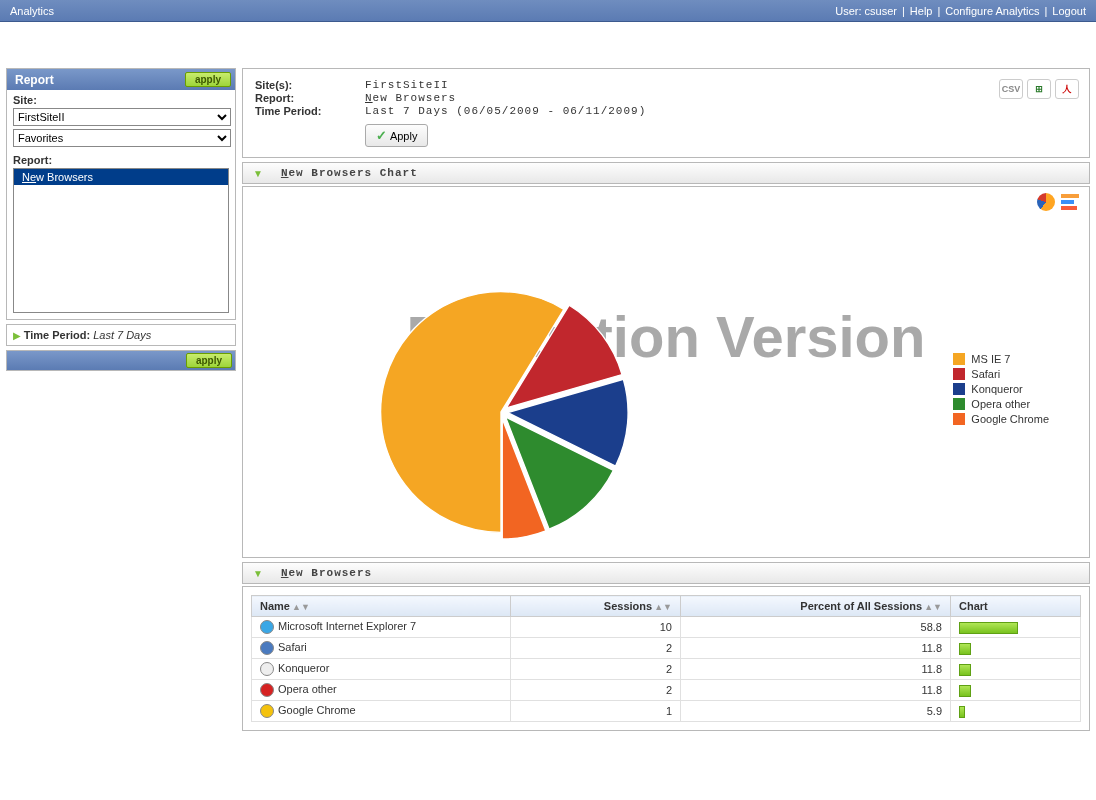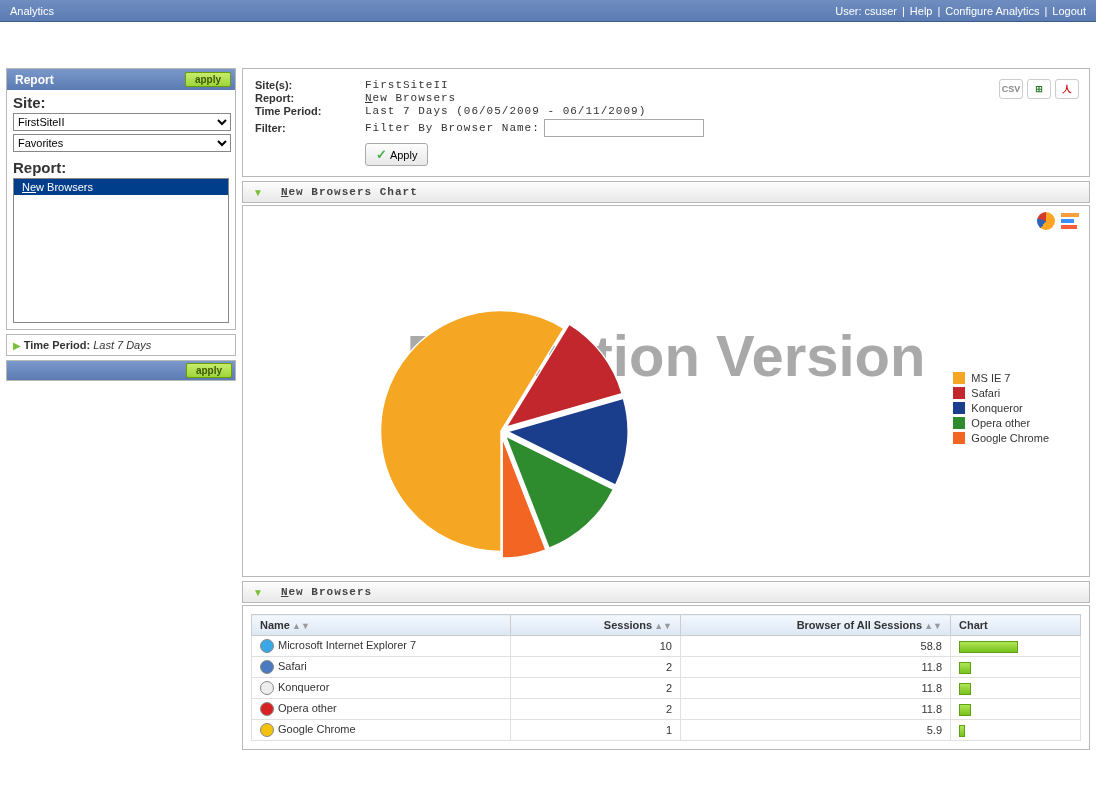--- a/index.html
+++ b/index.html
@@ -15,21 +15,21 @@
 
 .main { display: flex; }
 .sidebar { width: 236px; padding: 6px 0 0 6px; }
 .content { flex: 1; padding: 6px 6px 0 6px; }
 
 
 .panel { border: 1px solid #B8B8B8; margin-bottom: 4px; background: #fff; }
 .panel-head { background: linear-gradient(#7A98C9, #5B7BB3); color: #fff; font-weight: bold; font-size: 12px; padding: 3px 4px 3px 8px; display: flex; align-items: center; }
 .panel-head .flex { flex: 1; }
 .apply-btn { background: linear-gradient(#C8EC6D, #9DD53A); border: 1px solid #6b9e00; color: #3c5800; font-size: 10px; padding: 1px 9px; cursor: pointer; border-radius: 2px; font-weight: bold; }
-.label { font-weight: bold; font-size: 15px; padding: 4px 6px 2px 6px; display: block; }
+.label { font-weight: bold; font-size: 11px; padding: 4px 6px 2px 6px; display: block; }
 .select { width: 218px; margin: 0 6px 3px 6px; font-size: 11px; font-family: inherit; border: 1px solid #888; background: #fff; height: 18px; }
 .report-list { border: 1px solid #888; margin: 0 6px 6px 6px; height: 145px; background: #fff; }
 .report-list .item { background: #003D8A; color: #fff; padding: 2px 8px; font-size: 11px; cursor: pointer; }
 .time-period-head { background: #fff; padding: 4px 6px; display: flex; align-items: center; border: 1px solid #B8B8B8; margin-bottom: 4px; }
 .time-period-head .tri { color: #7BBF3A; font-size: 10px; margin-right: 3px; }
 .time-period-head b { color: #333; }
 .time-period-head i { font-style: italic; color: #333; margin-left: 3px; }
 .apply-row { display: flex; justify-content: flex-end; padding: 2px 3px; background: linear-gradient(#7A98C9, #5B7BB3); border: 1px solid #B8B8B8; }
 
 
@@ -145,25 +145,20 @@
           <span class="v">FirstSiteII</span>
         </div>
       <div class="meta-row">
           <span class="k">Report:</span>
           <span class="v"><span class="nu">N</span>ew Browsers</span>
         </div>
       <div class="meta-row">
           <span class="k">Time Period:</span>
           <span class="v">Last 7 Days (06/05/2009 - 06/11/2009)</span>
         </div>
-      <div class="filter-row">
-        <span class="k">Filter:</span>
-        <span class="filter-label">Filter By Browser Name:</span>
-        <input class="filter-input" type="text" style="">
-      </div>
       <div style="margin-left:110px;">
         <button class="apply-btn2">
           <span class="check-icon">✓</span>
           <span>Apply</span>
         </button>
       </div>
     </div>
 
     <div class="section-head">
       <span class="tri">▼</span>
@@ -217,21 +212,21 @@
       <span class="tri">▼</span>
       <span class="ttl"><span class="nu">N</span>ew <b>Browsers</b></span>
     </div>
 
     <div style="border:1px solid #B8B8B8;padding:0 8px 8px 8px;">
     <table class="data-table">
       <thead>
         <tr>
           <th><span>Name</span><span class="sort-arrows">▲▼</span></th>
           <th class="right" style="width:170px;"><span>Sessions</span><span class="sort-arrows">▲▼</span></th>
-          <th class="right" style="width:270px;"><span>Browser of All Sessions</span><span class="sort-arrows">▲▼</span></th>
+          <th class="right" style="width:270px;"><span>Percent of All Sessions</span><span class="sort-arrows">▲▼</span></th>
           <th style="width:130px;"><span>Chart</span></th>
         </tr>
       </thead>
       <tbody id="table-body">
             <tr>
       <td><span class="browser-icon" style="background:#3aa7e6;border:1px solid #888"></span><span>Microsoft Internet Explorer 7</span></td>
       <td class="right">10</td>
       <td class="right">58.8</td>
       <td><span class="mini-bar" style="width:58.8px"></span></td>
             </tr>

